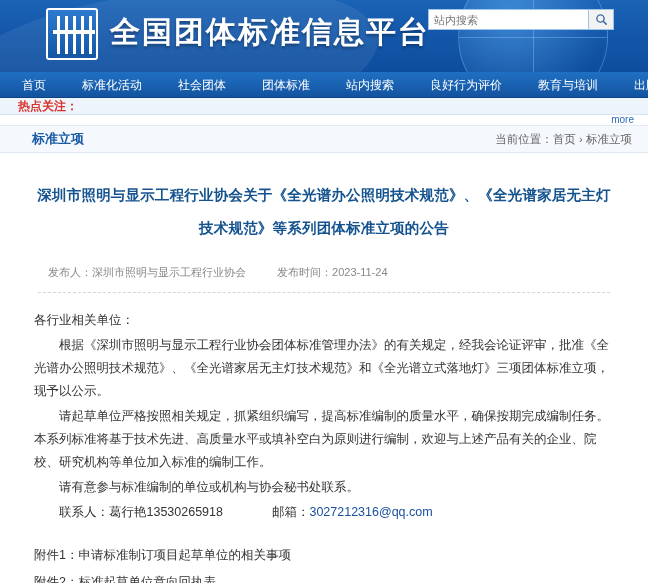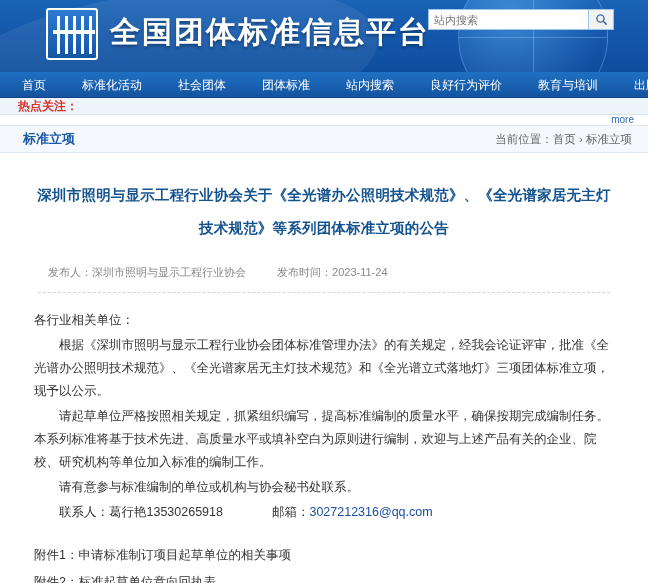--- a/index.html
+++ b/index.html
@@ -168,21 +168,21 @@
 
   
   .crumbbar {
     height: 28px;
     background: #f5f8fc;
     border-top: 1px solid #dfe8f3;
     border-bottom: 1px solid #dfe8f3;
     display: flex;
     align-items: center;
     justify-content: space-between;
-    padding: 0 16px 0 23px;
+    padding: 0 16px 0 32px;
   }
   .crumbbar .channel {
     font-size: 13px;
     color: #1a5ba8;
     font-weight: bold;
   }
   .crumbbar .crumbs {
     font-size: 11.5px;
     color: #666;
   }

